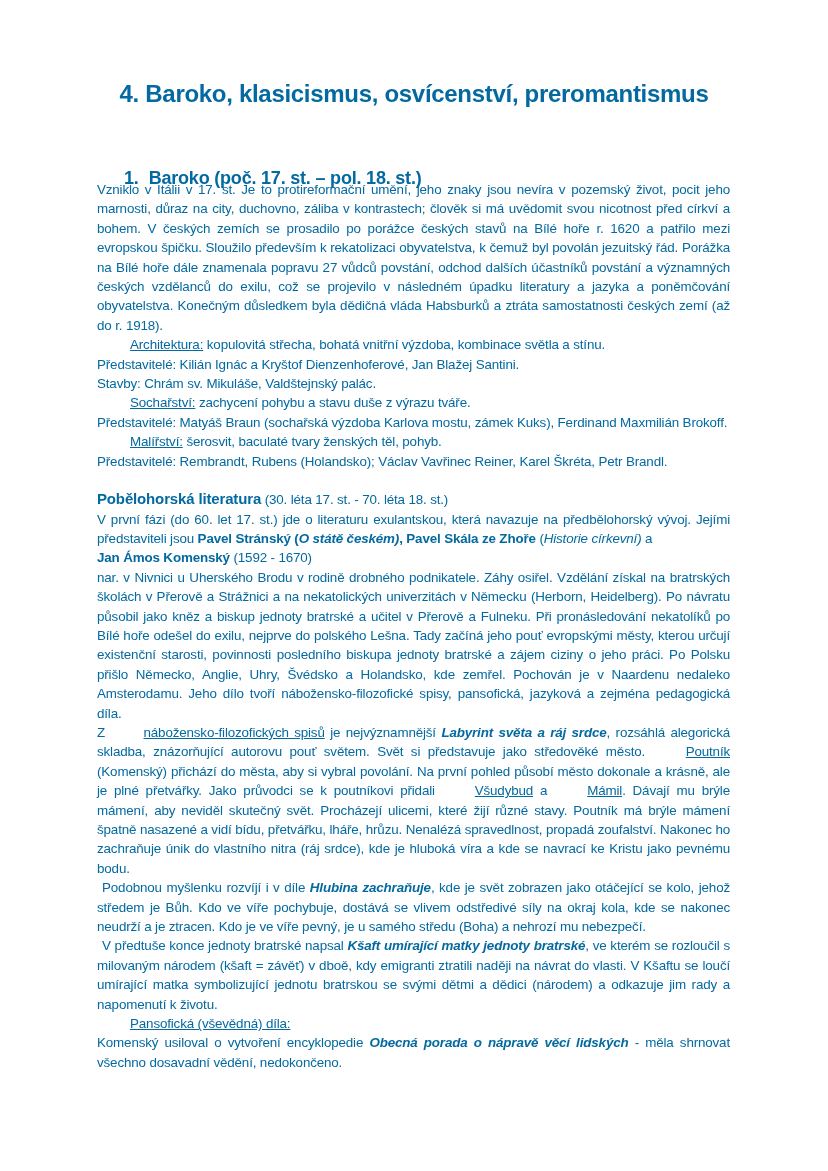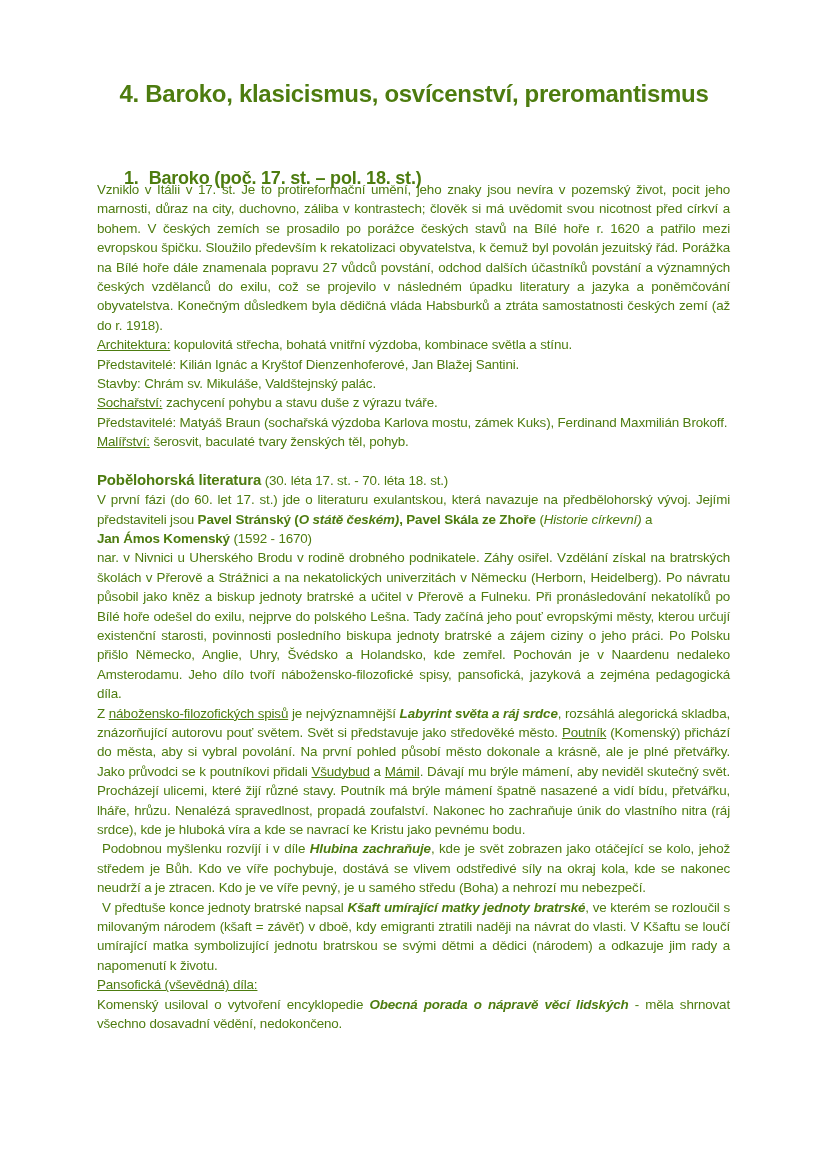--- a/index.html
+++ b/index.html
@@ -1,35 +1,35 @@
 <!DOCTYPE html>
 <html><head>
 <meta charset="utf-8">
 <style>
   html, body { margin: 0; padding: 0; background: #ffffff; }
   body { width: 828px; height: 1171px; position: relative; overflow: hidden; }
   .page {
     position: absolute; left: 0; top: 0; width: 828px; height: 1171px;
-    font-family: "Liberation Sans", sans-serif; color: #4d7c0f;
+    font-family: "Liberation Sans", sans-serif; color: #0369a1;
   }
   .title {
     position: absolute; left: 0; width: 828px; top: 80px; text-align: center;
     font-size: 24px; font-weight: bold; letter-spacing: -0.3px;
   }
   .h2 {
     position: absolute; left: 124px; top: 144px; font-size: 18px; font-weight: bold; letter-spacing: -0.2px; margin-top: 24px;
   }
   .h2 .num { margin-right: 10px; }
   .body {
     position: absolute; left: 97px; width: 633px; top: 180px;
     font-size: 13.4px; line-height: 19.4px; letter-spacing: -0.15px;
   }
   .p { margin: 0; text-align: justify; }
   .line { display: block; }
-  .u { text-decoration: underline; }
+  .u { text-decoration: underline; margin-left: 33px; }
   .b { font-weight: bold; }
   .i { font-style: italic; margin-top: 40px; }
   .gap { height: 18px; }
   .h3 { font-size: 15px; font-weight: bold; }
   .indent { text-indent: 5px; }
 </style>
 </head>
 <body>
 
 <div class="page">
@@ -41,20 +41,21 @@
 
   <div class="body">
     <p class="p">Vzniklo v Itálii v 17. st. Je to protireformační umění, jeho znaky jsou nevíra v pozemský život, pocit jeho marnosti, důraz na city, duchovno, záliba v kontrastech; člověk si má uvědomit svou nicotnost před církví a bohem. V českých zemích se prosadilo po porážce českých stavů na Bílé hoře r. 1620 a patřilo mezi evropskou špičku. Sloužilo především k rekatolizaci obyvatelstva, k čemuž byl povolán jezuitský řád. Porážka na Bílé hoře dále znamenala popravu 27 vůdců povstání, odchod dalších účastníků povstání a významných českých vzdělanců do exilu, což se projevilo v následném úpadku literatury a jazyka a poněmčování obyvatelstva. Konečným důsledkem byla dědičná vláda Habsburků a ztráta samostatnosti českých zemí (až do r. 1918).</p>
 
     <div class="line"><span class="u">Architektura:</span><span> kopulovitá střecha, bohatá vnitřní výzdoba, kombinace světla a stínu.</span></div>
     <div class="line">Představitelé: Kilián Ignác a Kryštof Dienzenhoferové, Jan Blažej Santini.</div>
     <div class="line">Stavby: Chrám sv. Mikuláše, Valdštejnský palác.</div>
     <div class="line"><span class="u">Sochařství:</span><span> zachycení pohybu a stavu duše z výrazu tváře.</span></div>
     <p class="p">Představitelé: Matyáš Braun (sochařská výzdoba Karlova mostu, zámek Kuks), Ferdinand Maxmilián Brokoff.</p>
     <div class="line"><span class="u">Malířství:</span><span> šerosvit, baculaté tvary ženských těl, pohyb.</span></div>
+    <div class="line">Představitelé: Rembrandt, Rubens (Holandsko); Václav Vavřinec Reiner, Karel Škréta, Petr Brandl.</div>
 
     <div class="gap"></div>
 
     <div class="line"><span class="h3">Pobělohorská literatura</span><span> (30. léta 17. st. - 70. léta 18. st.)</span></div>
 
     <p class="p"><span>V první fázi (do 60. let 17. st.) jde o literaturu exulantskou, která navazuje na předbělohorský vývoj. Jejími představiteli jsou </span><span class="b">Pavel Stránský</span><span class="b"> (</span><span class="b i">O státě českém)</span><span class="b">, </span><span class="b">Pavel Skála ze Zhoře</span><span> (</span><span class="i">Historie církevní)</span><span> a</span><br><span class="b">Jan Ámos Komenský</span><span> (1592 - 1670)</span></p>
 
     <p class="p">nar. v Nivnici u Uherského Brodu v rodině drobného podnikatele. Záhy osiřel. Vzdělání získal na bratrských školách v Přerově a Strážnici a na nekatolických univerzitách v Německu (Herborn, Heidelberg). Po návratu působil jako kněz a biskup jednoty bratrské a učitel v Přerově a Fulneku. Při pronásledování nekatolíků po Bílé hoře odešel do exilu, nejprve do polského Lešna. Tady začíná jeho pouť evropskými městy, kterou určují existenční starosti, povinnosti posledního biskupa jednoty bratrské a zájem ciziny o jeho práci. Po Polsku přišlo Německo, Anglie, Uhry, Švédsko a Holandsko, kde zemřel. Pochován je v Naardenu nedaleko Amsterodamu. Jeho dílo tvoří nábožensko-filozofické spisy, pansofická, jazyková a zejména pedagogická díla.</p>
 
     <p class="p"><span>Z </span><span class="u">nábožensko-filozofických spisů</span><span> je nejvýznamnější </span><span class="b i">Labyrint světa a ráj srdce</span><span>, rozsáhlá alegorická skladba, znázorňující autorovu pouť světem. Svět si představuje jako středověké město. </span><span class="u">Poutník</span><span> (Komenský) přichází do města, aby si vybral povolání. Na první pohled působí město dokonale a krásně, ale je plné přetvářky. Jako průvodci se k poutníkovi přidali </span><span class="u">Všudybud</span><span> a </span><span class="u">Mámil</span><span>. Dávají mu brýle mámení, aby neviděl skutečný svět. Procházejí ulicemi, které žijí různé stavy. Poutník má brýle mámení špatně nasazené a vidí bídu, přetvářku, lháře, hrůzu. Nenalézá spravedlnost, propadá zoufalství. Nakonec ho zachraňuje únik do vlastního nitra (ráj srdce), kde je hluboká víra a kde se navrací ke Kristu jako pevnému bodu.</span></p>

